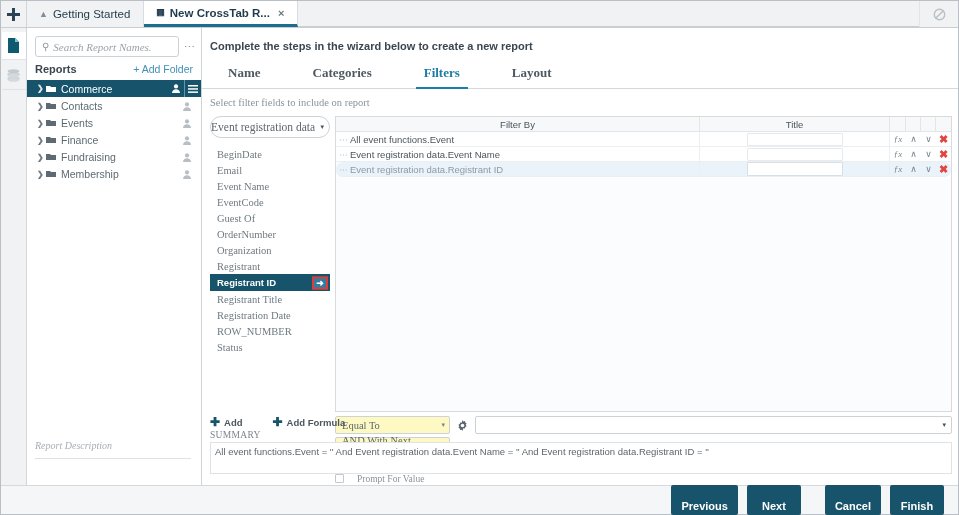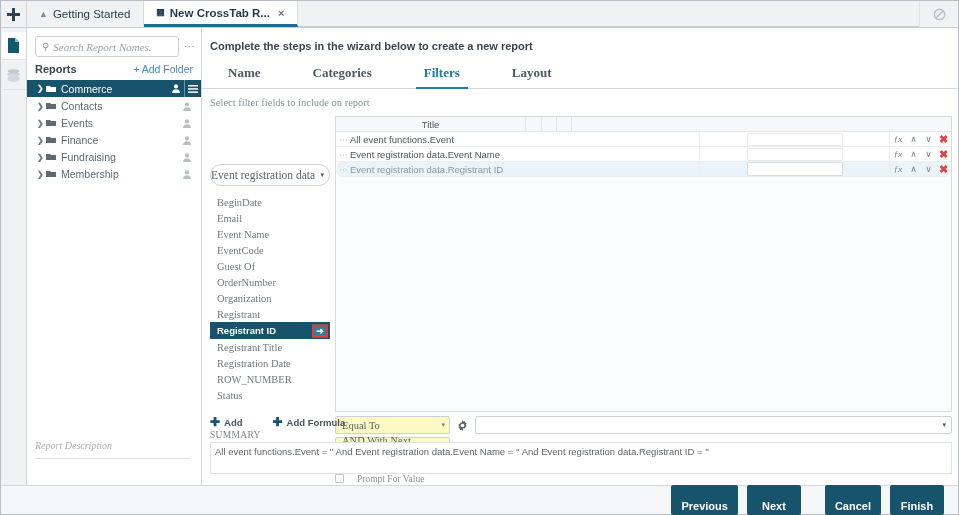--- a/index.html
+++ b/index.html
@@ -174,21 +174,21 @@
     font-family: "Liberation Serif", serif;
   }
 
   .wizbody { flex: 1; display: flex; min-height: 0; padding-left: 8px; }
 
   
   .fieldpane { width: 120px; flex: 0 0 120px; padding-top: 2px; }
   .fieldsel {
     height: 22px; border: 1px solid #cdd2d6; border-radius: 11px;
     display: flex; align-items: center; justify-content: space-between;
-    padding: 0 5px 0 0; background: #fff; cursor: pointer; margin-top: 48px;
+    padding: 0 5px 0 0; background: #fff; cursor: pointer;
   }
   .fieldsel .fstext {
     font-size: 11.5px; color: #5a666f;
     font-family: "Liberation Serif", serif; white-space: nowrap;
   }
   .fieldsel .caret { font-size: 7px; color: #46525a; }
   .fieldlist { margin-top: 8px; }
   .fitem {
     height: 16px; display: flex; align-items: center;
     font-size: 10.5px; color: #6e7a82;
@@ -542,20 +542,21 @@
             <div class="fitem">Registrant Title</div>
             <div class="fitem">Registration Date</div>
             <div class="fitem">ROW_NUMBER</div>
             <div class="fitem">Status</div>
           </div>
         </div>
 
         <div class="gridwrap">
           <div class="gridbox">
             <div class="ghead">
+              <div class="gh filterby">Filter By</div>
               <div class="gh title">Title</div>
               <div class="gh a1"></div>
               <div class="gh a2"></div>
               <div class="gh a3"></div>
               <div class="gh a4"></div>
             </div>
 
             <div class="grow">
               <div class="gc fb">
                 <span class="dots">⋮</span>

